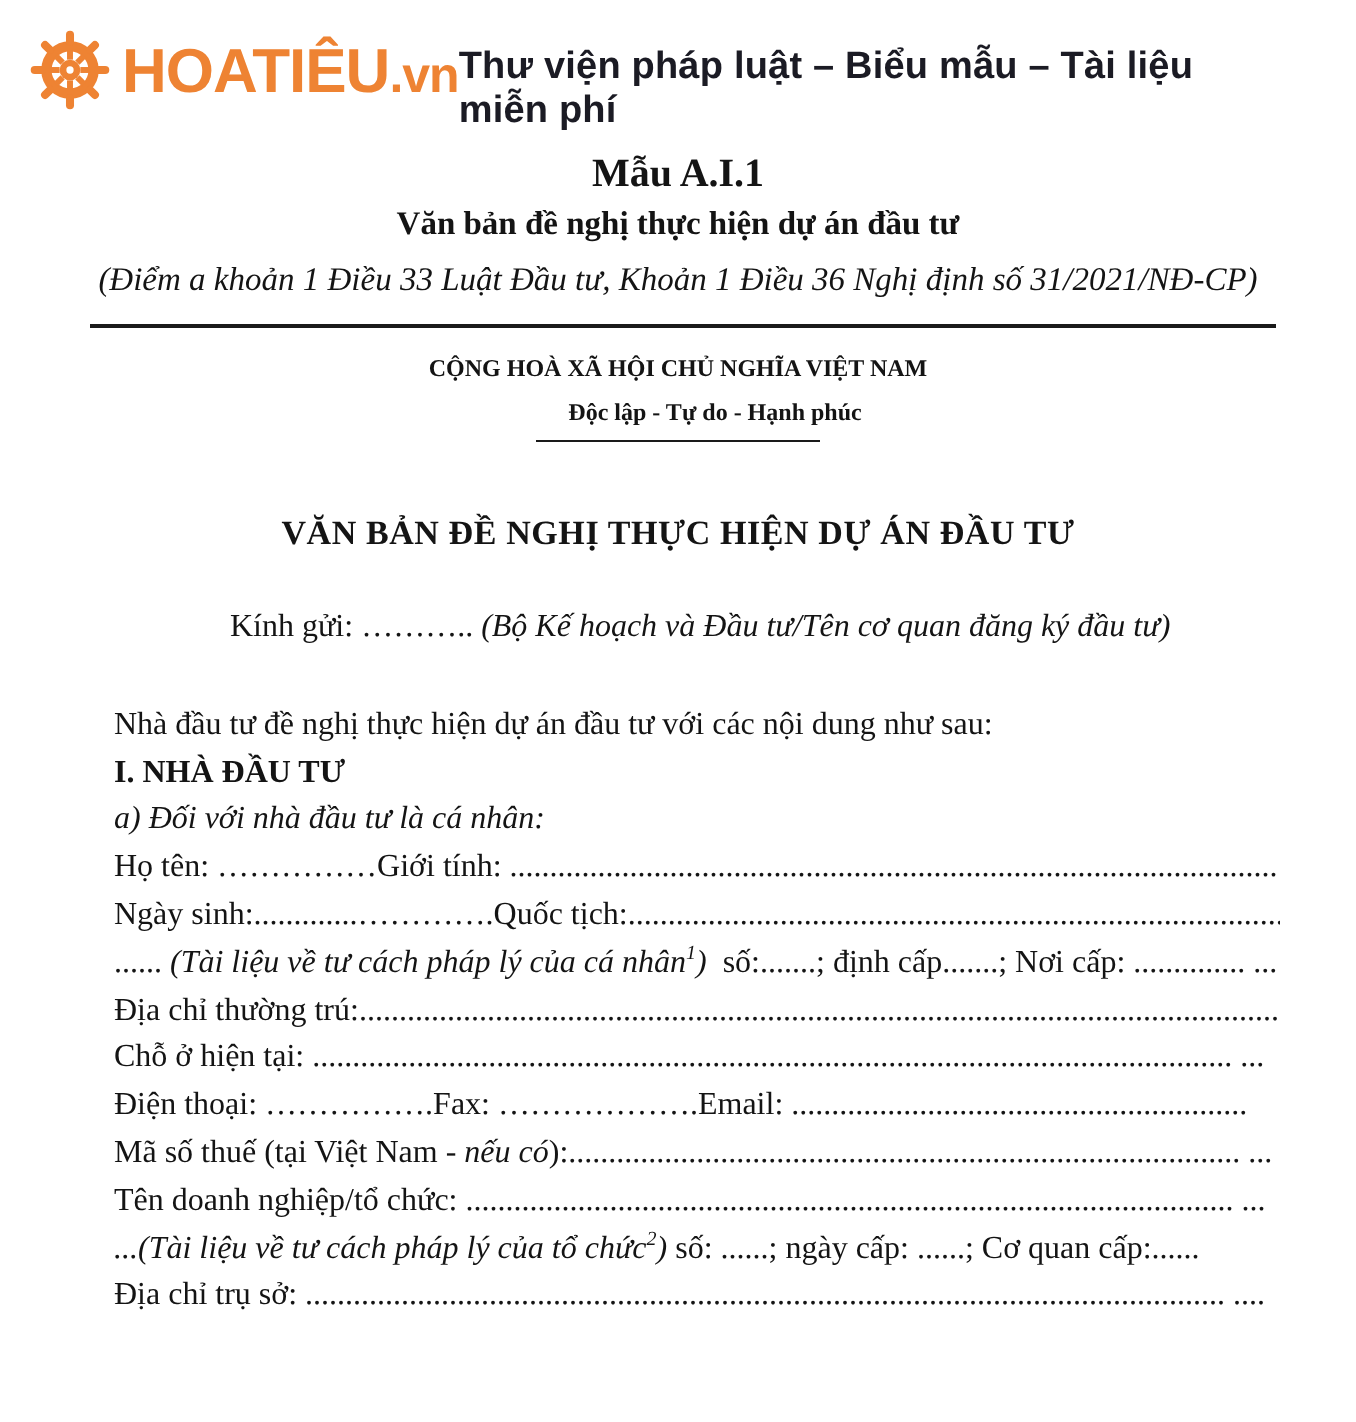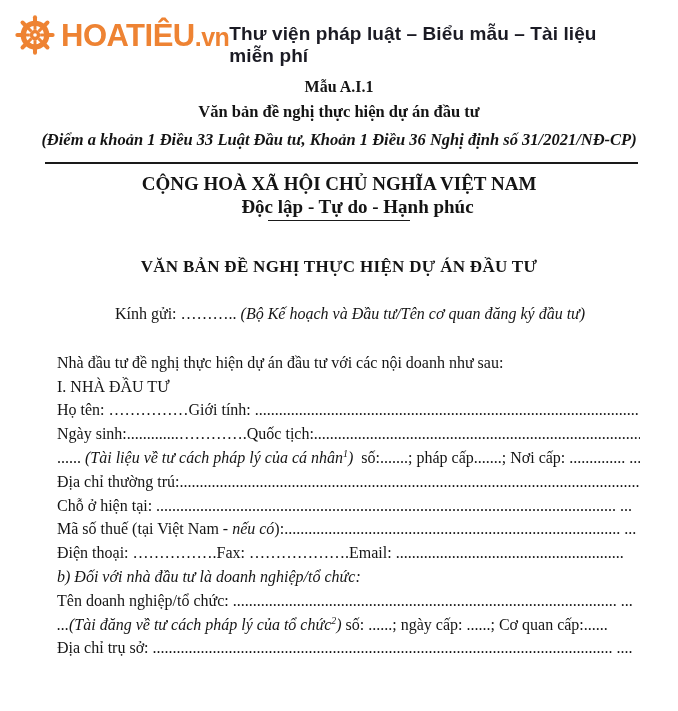--- a/index.html
+++ b/index.html
@@ -11,37 +11,37 @@
   }
   
   .site-header { display:flex; align-items:center; height:62px; padding:8px 30px 0 12px; }
   .logo { display:flex; align-items:center; gap:3px; color:var(--brand); cursor:pointer; }
   .logo svg { display:block; }
   .logo-text { font-family:"Liberation Sans","DejaVu Sans",sans-serif; font-weight:800; font-size:31px; letter-spacing:-0.5px; line-height:1; }
   .logo-tld { font-size:25px; font-weight:800; }
   .tagline { margin-left:auto; padding-right:4px; font-family:"Liberation Sans","DejaVu Sans",sans-serif; font-weight:700; font-size:19px; color:#1b1b24; letter-spacing:0.1px;margin-top:20px; }
   
   .form-head { text-align:center; margin-top:14px; }
-  .form-code { font-size:16px; font-weight:bold; line-height:22px; }
+  .form-code { font-size:20px; font-weight:bold; line-height:22px; }
   .form-name { font-size:16.5px; font-weight:bold; line-height:27px; }
-  .legal-basis { font-size:16.5px; font-style:italic; line-height:29px;font-weight:bold; }
+  .legal-basis { font-size:16.5px; font-style:italic; line-height:29px; }
   .header-rule { border:none; border-top:2.5px solid #1a1a1a; margin:8px 40px 0 45px; }
   
-  .national { text-align:center; margin-top:9px; font-weight:bold; font-size:19px; }
+  .national { text-align:center; margin-top:9px; font-weight:bold; font-size:12px; }
   .national-title { line-height:22px; }
   .national-motto { line-height:23px;margin-left:37px; }
   .motto-underline { width:142px; border-top:1.5px solid #1a1a1a; margin:2px auto 0; }
   
   .doc-title { text-align:center; font-size:17px; font-weight:bold; margin:36px 0 0 0; letter-spacing:0.3px; }
   
   .lines { margin:25px 38px 0 57px; font-size:16px; }
   .line { line-height:23.8px; white-space:pre; overflow:hidden; }
   .line.addressee { padding-left:58px; margin-bottom:25px; }
   .i { font-style:italic; }
-  .b { font-weight:normal; }
+  .b { font-weight:bold; }
   .sup { font-size:10px; vertical-align:super; line-height:0; }
 </style>
 </head>
 <body>
 
 <header class="site-header">
   <div class="logo">
     <span>
       <svg width="46" height="46" viewBox="0 0 48 48" fill="none" stroke="currentColor" aria-hidden="true">
         <circle cx="24" cy="24" r="12.3" stroke-width="5.4"></circle>
@@ -85,26 +85,26 @@
 <section class="national">
   <div class="national-title">CỘNG HOÀ XÃ HỘI CHỦ NGHĨA VIỆT NAM</div>
   <div class="national-motto">Độc lập - Tự do - Hạnh phúc</div>
   <div class="motto-underline"></div>
 </section>
 
 <h1 class="doc-title">VĂN BẢN ĐỀ NGHỊ THỰC HIỆN DỰ ÁN ĐẦU TƯ</h1>
 
 <main class="lines">
     <div class="line addressee"><span>Kính gửi: ……….. </span><span class="i">(Bộ Kế hoạch và Đầu tư/Tên cơ quan đăng ký đầu tư)</span></div>
-    <div class="line"><span>Nhà đầu tư đề nghị thực hiện dự án đầu tư với các nội doanh như sau:</span></div>
+    <div class="line"><span>Nhà đầu tư đề nghị thực hiện dự án đầu tư với các nội dung như sau:</span></div>
     <div class="line"><span class="b">I. NHÀ ĐẦU TƯ</span></div>
+    <div class="line"><span class="i">a) Đối với nhà đầu tư là cá nhân:</span></div>
     <div class="line"><span>Họ tên: ……………Giới tính: ................................................................................................</span></div>
     <div class="line"><span>Ngày sinh:.............………….Quốc tịch:.....................................................................................</span></div>
-    <div class="line"><span>...... </span><span class="i">(Tài liệu về tư cách pháp lý của cá nhân</span><span class="i sup">1</span><span class="i">)</span><span>  số:.......; pháp cấp.......; Nơi cấp: .............. ...</span></div>
+    <div class="line"><span>...... </span><span class="i">(Tài liệu về tư cách pháp lý của cá nhân</span><span class="i sup">1</span><span class="i">)</span><span>  số:.......; định cấp.......; Nơi cấp: .............. ...</span></div>
     <div class="line"><span>Địa chỉ thường trú:........................................................................................................................</span></div>
     <div class="line"><span>Chỗ ở hiện tại: ................................................................................................................... ...</span></div>
+    <div class="line"><span>Điện thoại: …………….Fax: ……………….Email: .........................................................</span></div>
     <div class="line"><span>Mã số thuế (tại Việt Nam - </span><span class="i">nếu có</span><span>):.................................................................................... ...</span></div>
-    <div class="line"><span>Điện thoại: …………….Fax: ……………….Email: .........................................................</span></div>
-    <div class="line"><span class="i">b) Đối với nhà đầu tư là doanh nghiệp/tổ chức:</span></div>
     <div class="line"><span>Tên doanh nghiệp/tổ chức: ................................................................................................ ...</span></div>
-    <div class="line"><span class="i">...(Tài đăng về tư cách pháp lý của tổ chức</span><span class="i sup">2</span><span class="i">) </span><span>số: ......; ngày cấp: ......; Cơ quan cấp:......</span></div>
+    <div class="line"><span class="i">...(Tài liệu về tư cách pháp lý của tổ chức</span><span class="i sup">2</span><span class="i">) </span><span>số: ......; ngày cấp: ......; Cơ quan cấp:......</span></div>
     <div class="line"><span>Địa chỉ trụ sở: ................................................................................................................... ....</span></div>
   </main>
 
 </body></html>

